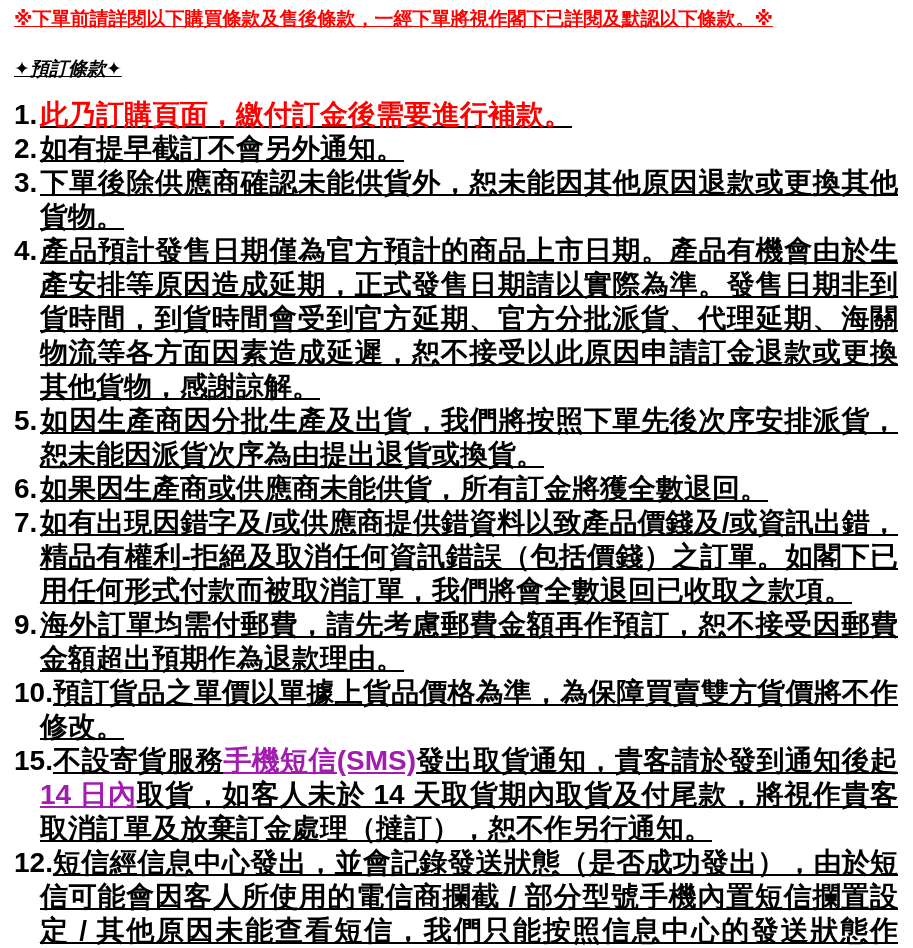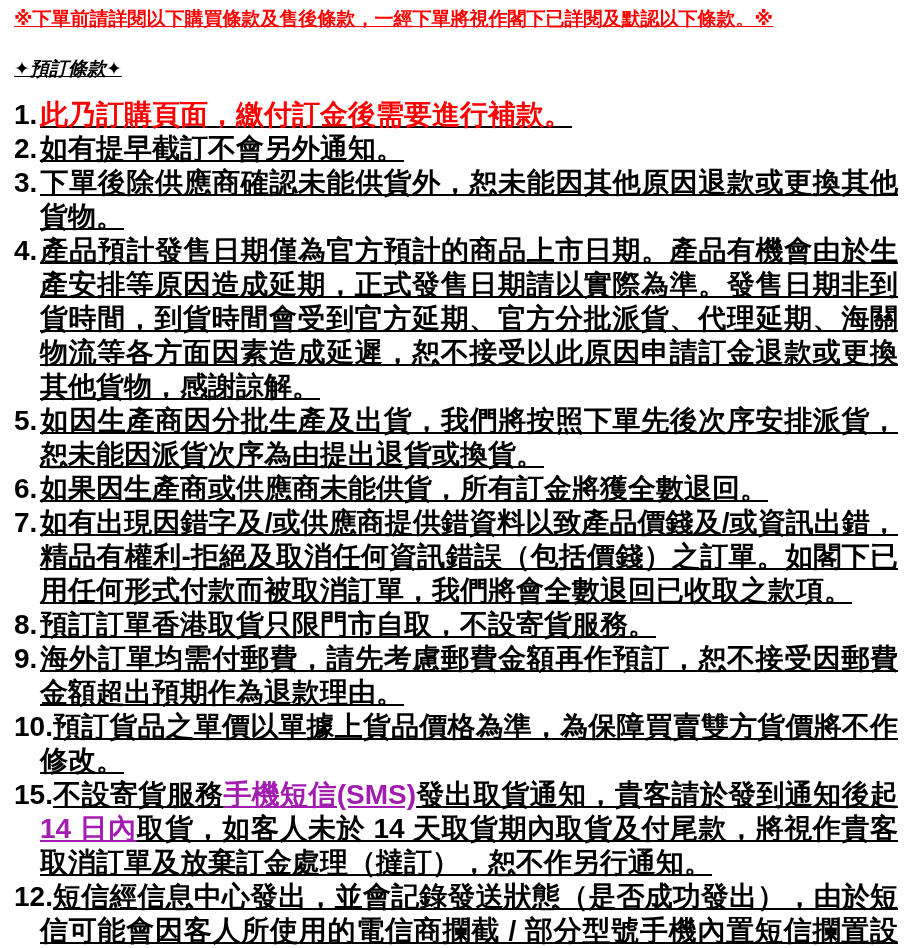--- a/index.html
+++ b/index.html
@@ -59,20 +59,19 @@
   <div class="section-header">✦預訂條款✦</div>
 
   <div class="terms" id="terms-list">
       <div class="term"><span class="num">1.</span><span class="seg red">此乃訂購頁面，繳付訂金後需要進行補款。</span></div>
       <div class="term"><span class="num">2.</span><span class="seg normal">如有提早截訂不會另外通知。</span></div>
       <div class="term"><span class="num">3.</span><span class="seg normal">下單後除供應商確認未能供貨外，恕未能因其他原因退款或更換其他貨物。</span></div>
       <div class="term"><span class="num">4.</span><span class="seg normal">產品預計發售日期僅為官方預計的商品上市日期。產品有機會由於生產安排等原因造成延期，正式發售日期請以實際為準。發售日期非到貨時間，到貨時間會受到官方延期、官方分批派貨、代理延期、海關物流等各方面因素造成延遲，恕不接受以此原因申請訂金退款或更換其他貨物，感謝諒解。</span></div>
       <div class="term"><span class="num">5.</span><span class="seg normal">如因生產商因分批生產及出貨，我們將按照下單先後次序安排派貨，恕未能因派貨次序為由提出退貨或換貨。</span></div>
       <div class="term"><span class="num">6.</span><span class="seg normal">如果因生產商或供應商未能供貨，所有訂金將獲全數退回。</span></div>
       <div class="term"><span class="num">7.</span><span class="seg normal">如有出現因錯字及/或供應商提供錯資料以致產品價錢及/或資訊出錯，精品有權利-拒絕及取消任何資訊錯誤（包括價錢）之訂單。如閣下已用任何形式付款而被取消訂單，我們將會全數退回已收取之款項。</span></div>
-      <div class="term"><span class="num">8.</span><span class="seg normal">預訂訂單香港取貨只限門市自取，不設寄貨服務。</span></div>
       <div class="term"><span class="num">9.</span><span class="seg normal">海外訂單均需付郵費，請先考慮郵費金額再作預訂，恕不接受因郵費金額超出預期作為退款理由。</span></div>
       <div class="term"><span class="num">10.</span><span class="seg normal">預訂貨品之單價以單據上貨品價格為準，為保障買賣雙方貨價將不作修改。</span></div>
       <div class="term"><span class="num">15.</span><span class="seg normal">不設寄貨服務</span><span class="seg red-underline">手機短信(SMS)</span><span class="seg normal">發出取貨通知，貴客請於發到通知後起 </span><span class="seg red-underline">14 日內</span><span class="seg normal">取貨，如客人未於 14 天取貨期內取貨及付尾款，將視作貴客取消訂單及放棄訂金處理（撻訂），恕不作另行通知。</span></div>
       <div class="term"><span class="num">12.</span><span class="seg normal">短信經信息中心發出，並會記錄發送狀態（是否成功發出），由於短信可能會因客人所使用的電信商攔截 / 部分型號手機內置短信攔置設定 / 其他原因未能查看短信，我們只能按照信息中心的發送狀態作準，未能考慮客人個別情況，恕不接受未有收到短信為由要求取回已撻訂的貨物或訂金。</span></div>
       <div class="term"><span class="num">13.</span><span class="seg normal">有關更多網店購物詳情，請參閱 </span><a href="#" class="seg link">官方分批派貨</a><span class="seg normal"> 。</span></div>
     </div>
 </div>
 
 </body></html>

